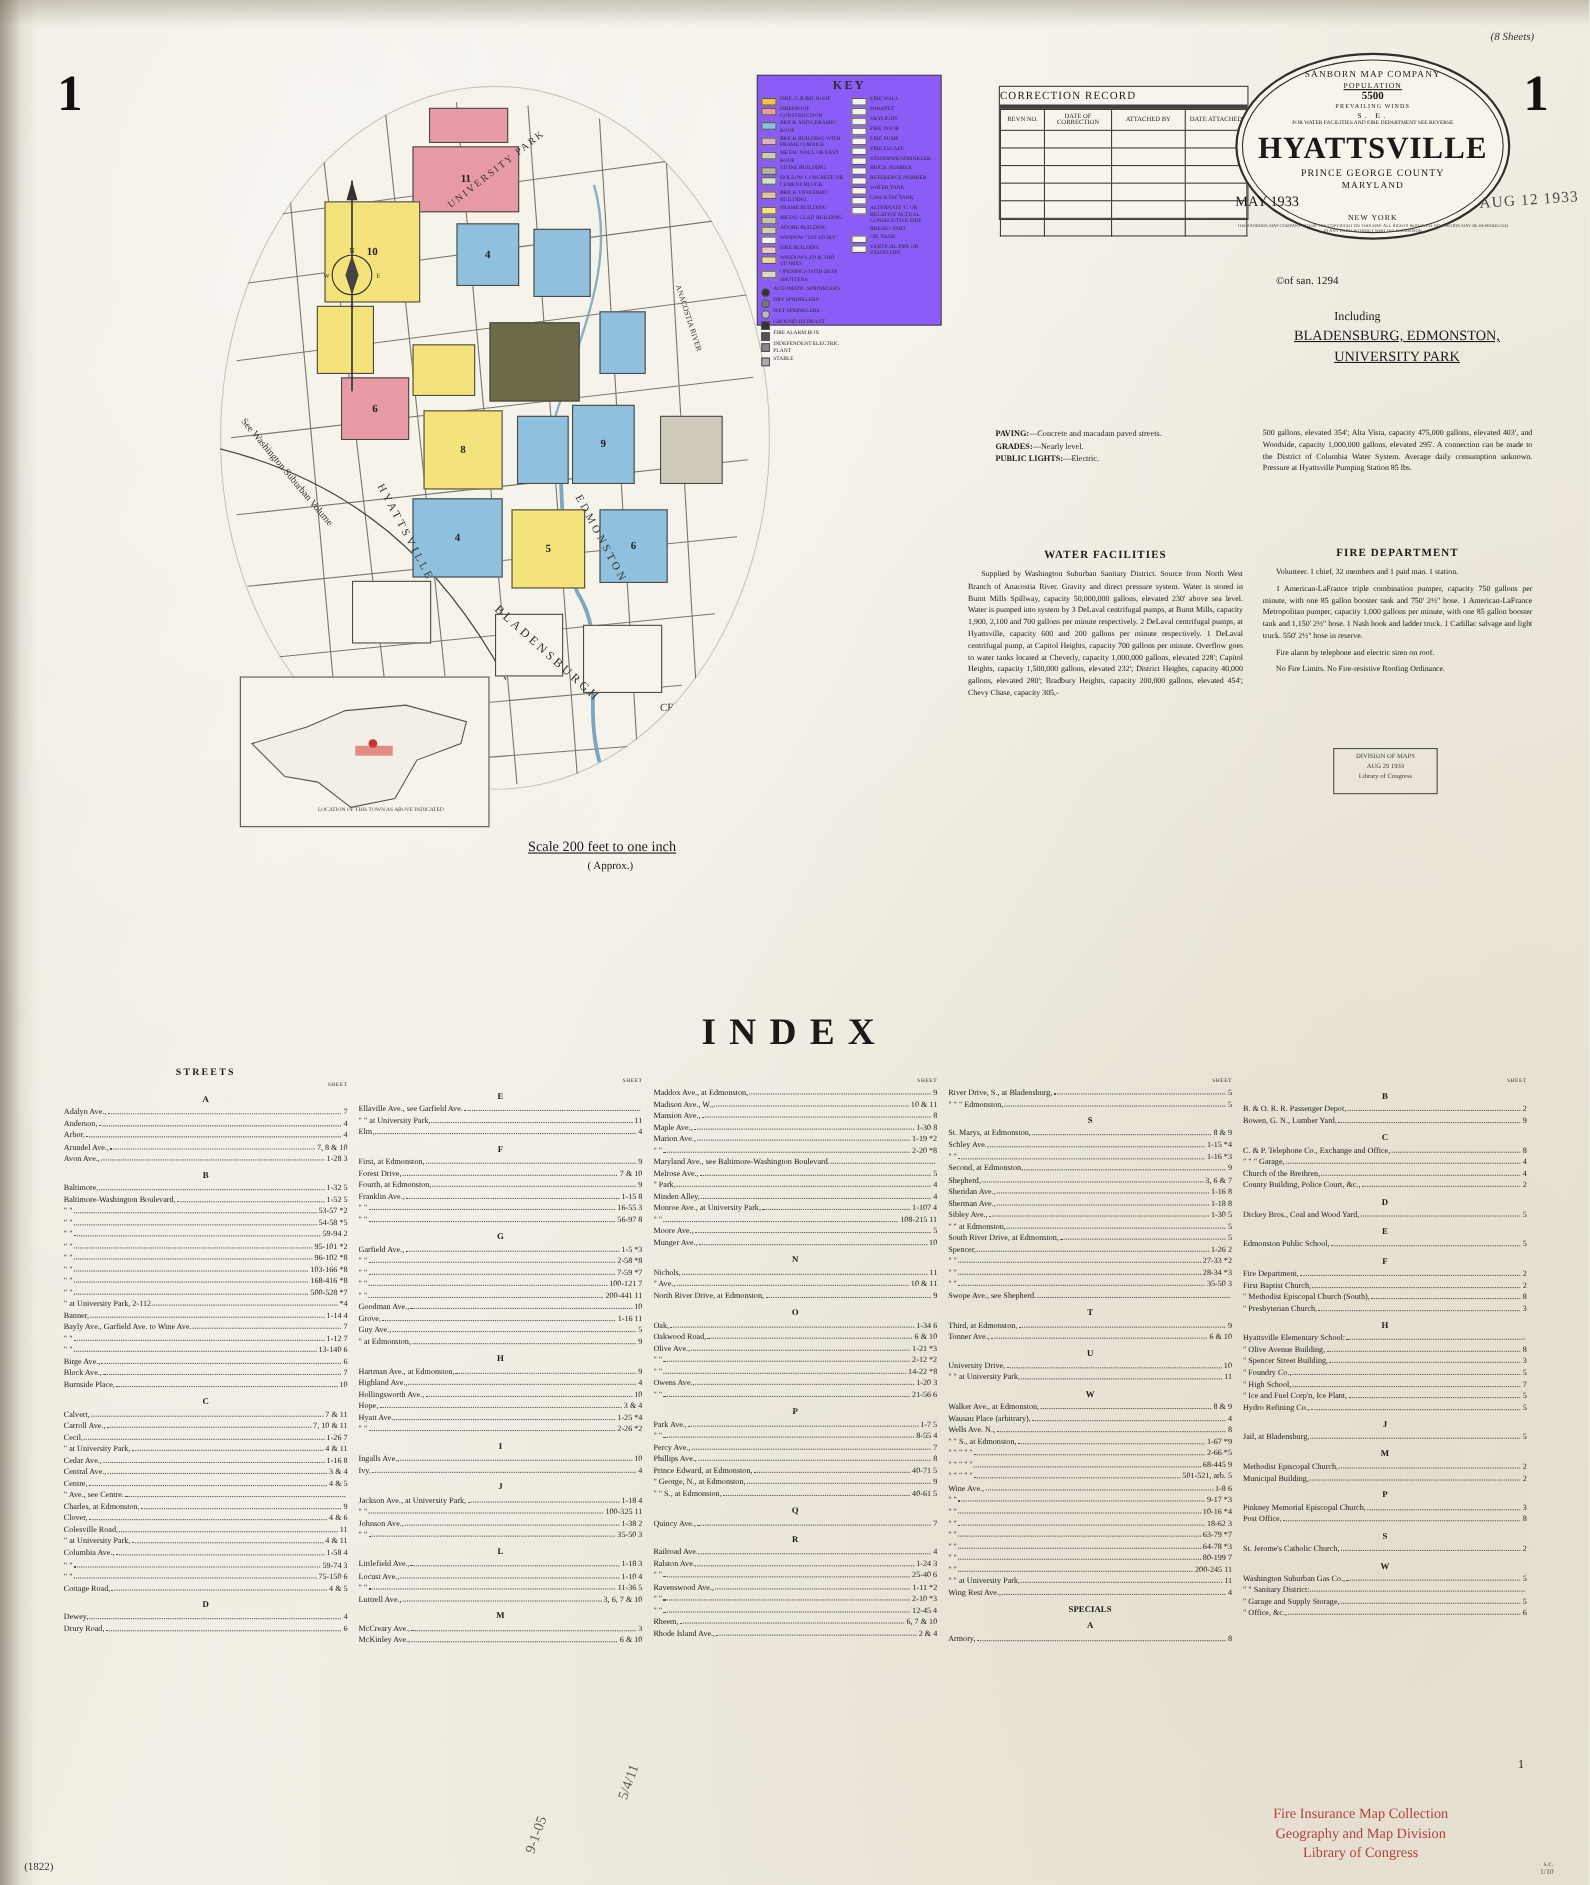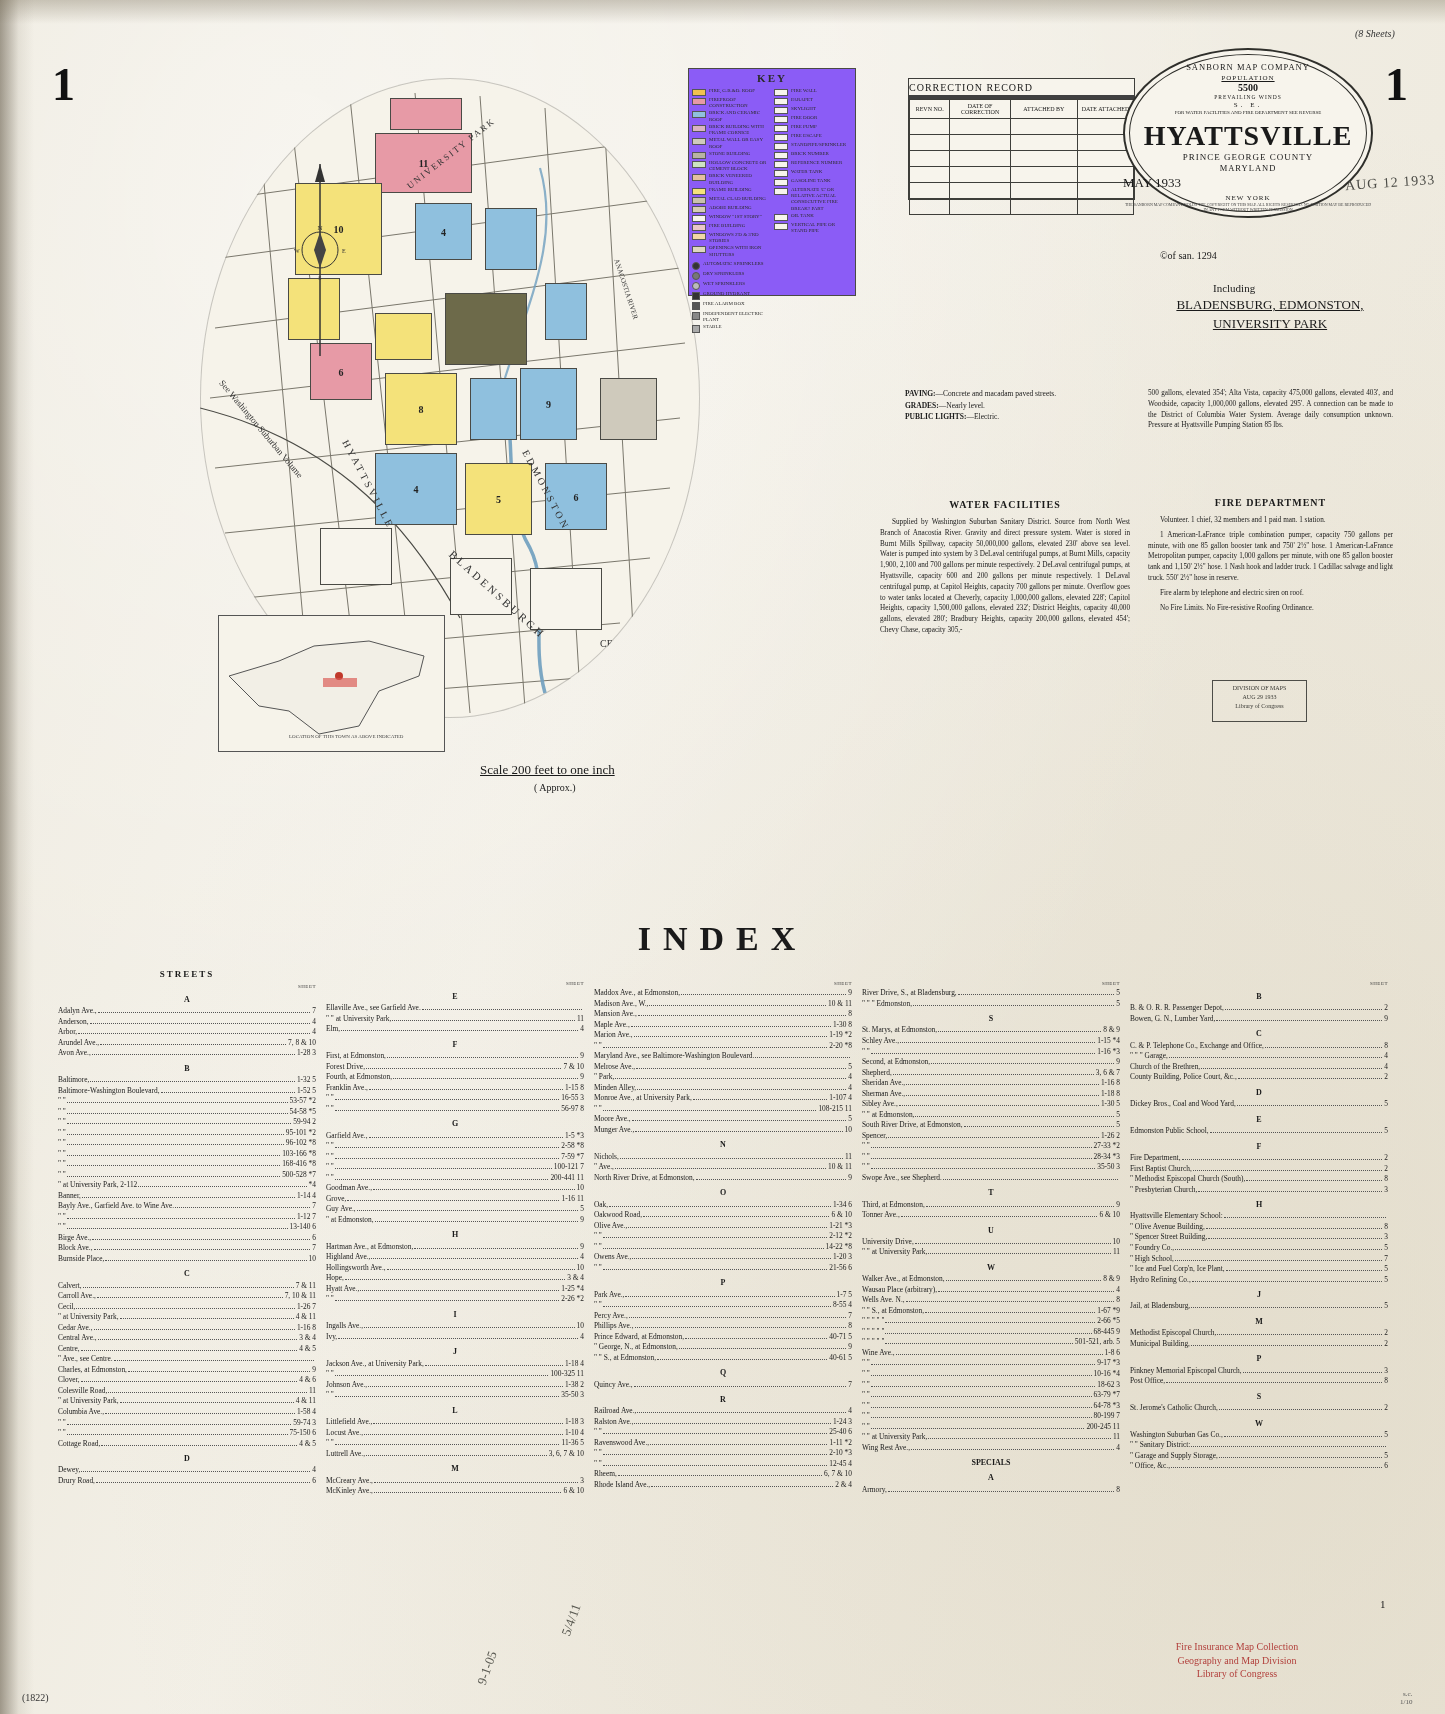--- a/index.html
+++ b/index.html
@@ -213,21 +213,21 @@
   .idx-dots{flex:1 1 auto;border-bottom:1px dotted #555;margin:0 2px 2px 1px;height:.6em;}
   .idx-pg{flex:0 0 auto;text-align:right;}
   .footnote{
     position:absolute;left:0;right:0;top:1600px;text-align:center;font-size:9px;
   }
   .bot-page{
     position:absolute;left:1380px;top:1598px;font-size:11px;
   }
   .redstamp{
     position:absolute;left:1152px;top:1640px;width:170px;text-align:center;
-    color:#b2403c;font-size:10px;line-height:1.35;
+    color:#b2403c;font-size:13px;line-height:1.35;
   }
   .pencil{
     position:absolute;color:#5a5a52;font-size:13px;
   }
   #pencil-a{left:555px;top:1612px;transform:rotate(-70deg);}
   #pencil-b{left:470px;top:1660px;transform:rotate(-70deg);}
   .tiny-right{position:absolute;left:1400px;top:1690px;font-size:7px;color:#555;text-align:right;}
 </style>
 </head>
 <body>

